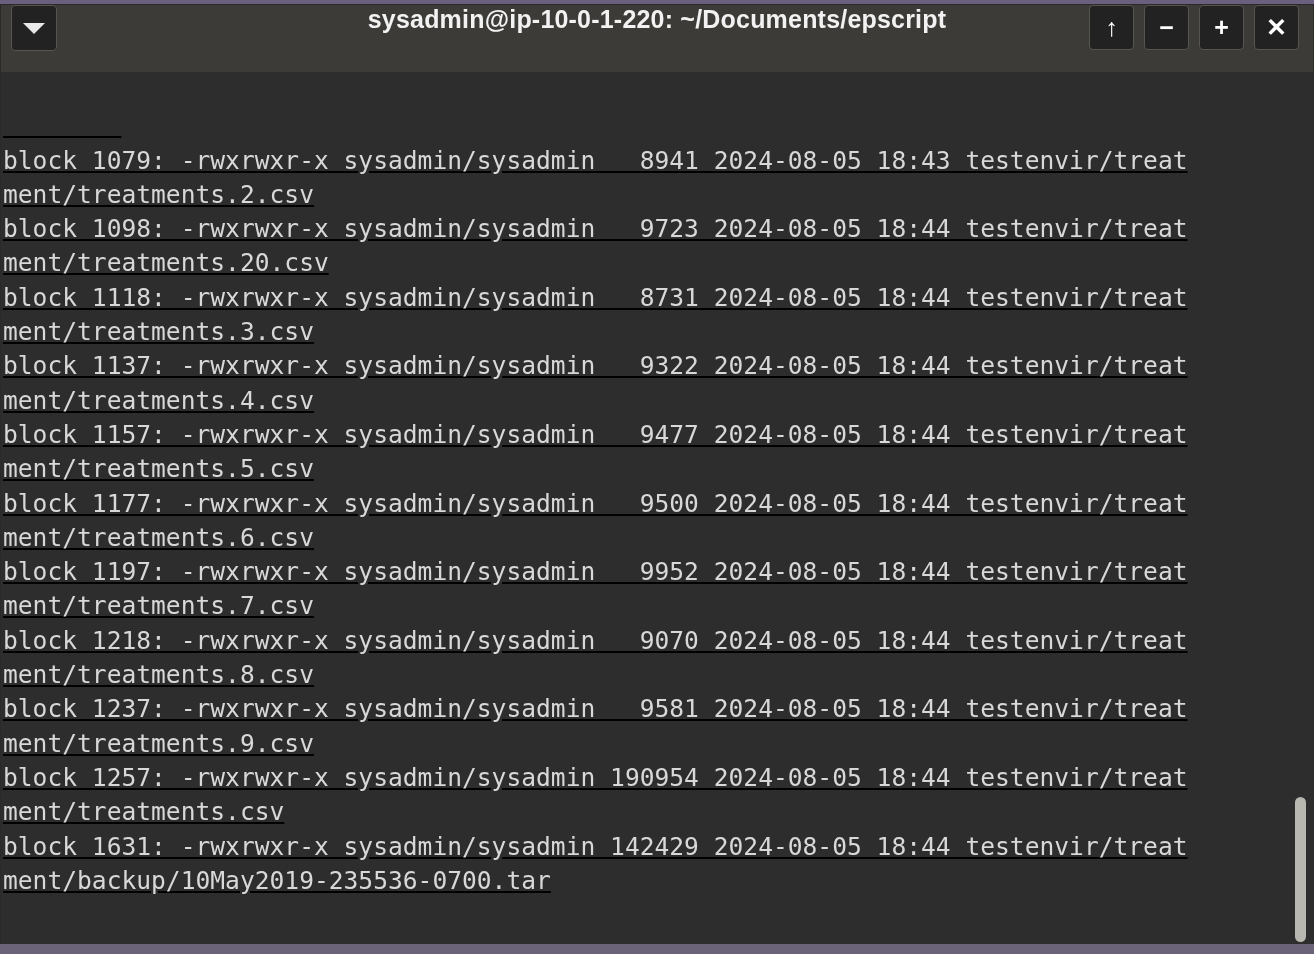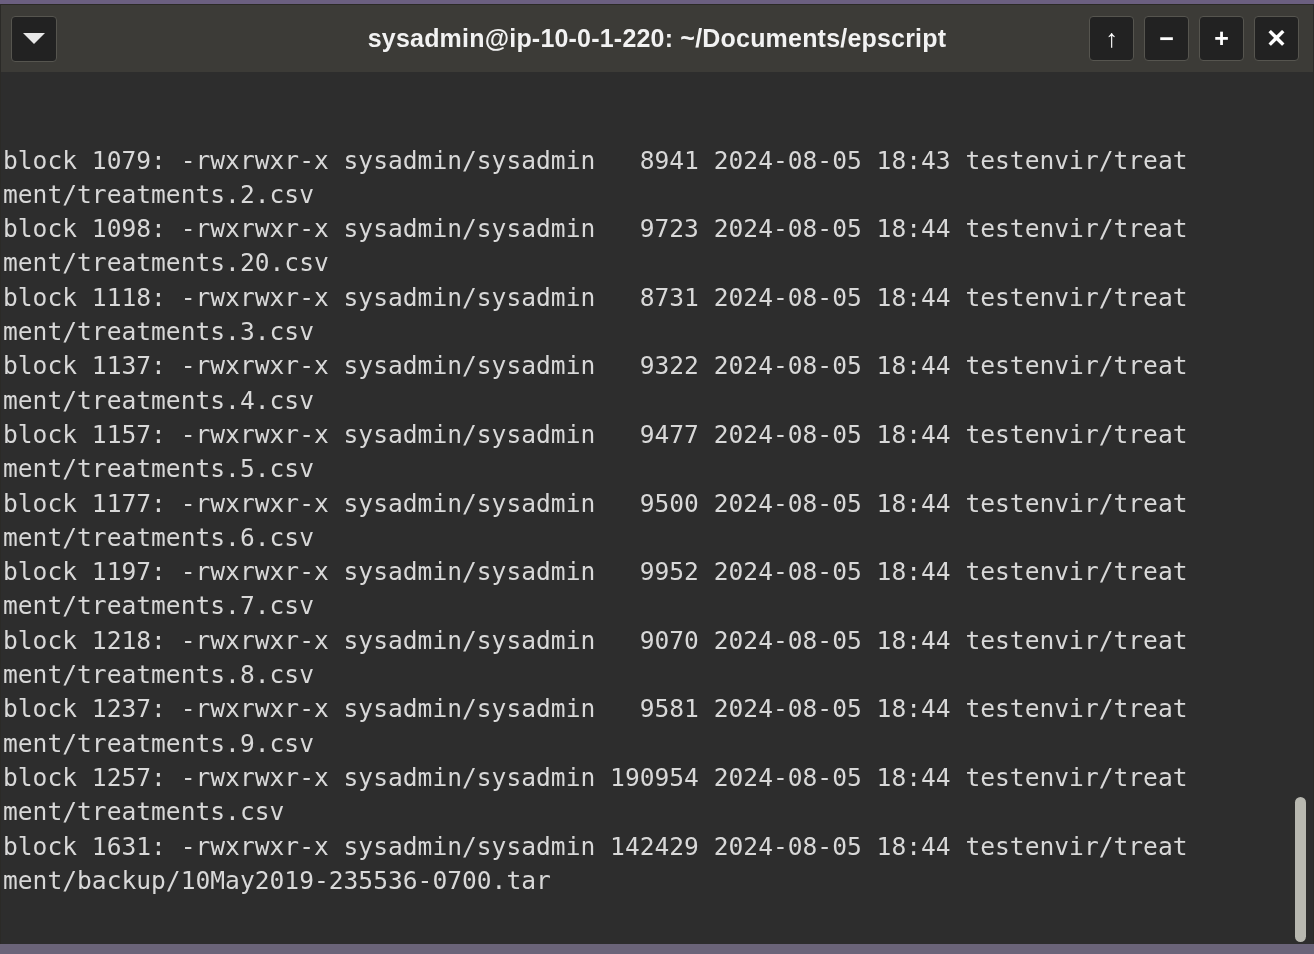--- a/index.html
+++ b/index.html
@@ -48,21 +48,21 @@
     box-sizing: border-box;
     display: flex;
     flex-direction: column;
   }
 
   
   #titlebar {
     height: 67px;
     background: #3c3b37;
     display: flex;
-    align-items: center;
+    align-items: flex-start;
     flex: 0 0 auto;
     position: relative;
   }
 
   .winmenu-btn {
     width: 44px;
     height: 44px;
     margin-left: 10px;
     background: #222222;
     border: 1px solid #56554f;
@@ -133,20 +133,21 @@
     white-space: nowrap;
   }
 
   
   #terminal-wrap {
     flex: 1 1 auto;
     position: relative;
     background: #7dd3fc;
     display: flex;
     overflow: hidden;
+    text-decoration: underline;
   }
   #terminal {
     flex: 1 1 auto;
     background: #2d2d2d;
     color: #d8d8d8;
     font-family: "DejaVu Sans Mono", "Liberation Mono", monospace;
     font-size: 24.6px;
     line-height: 34.3px;
     padding: 3px 0 0 2px;
     white-space: pre;

